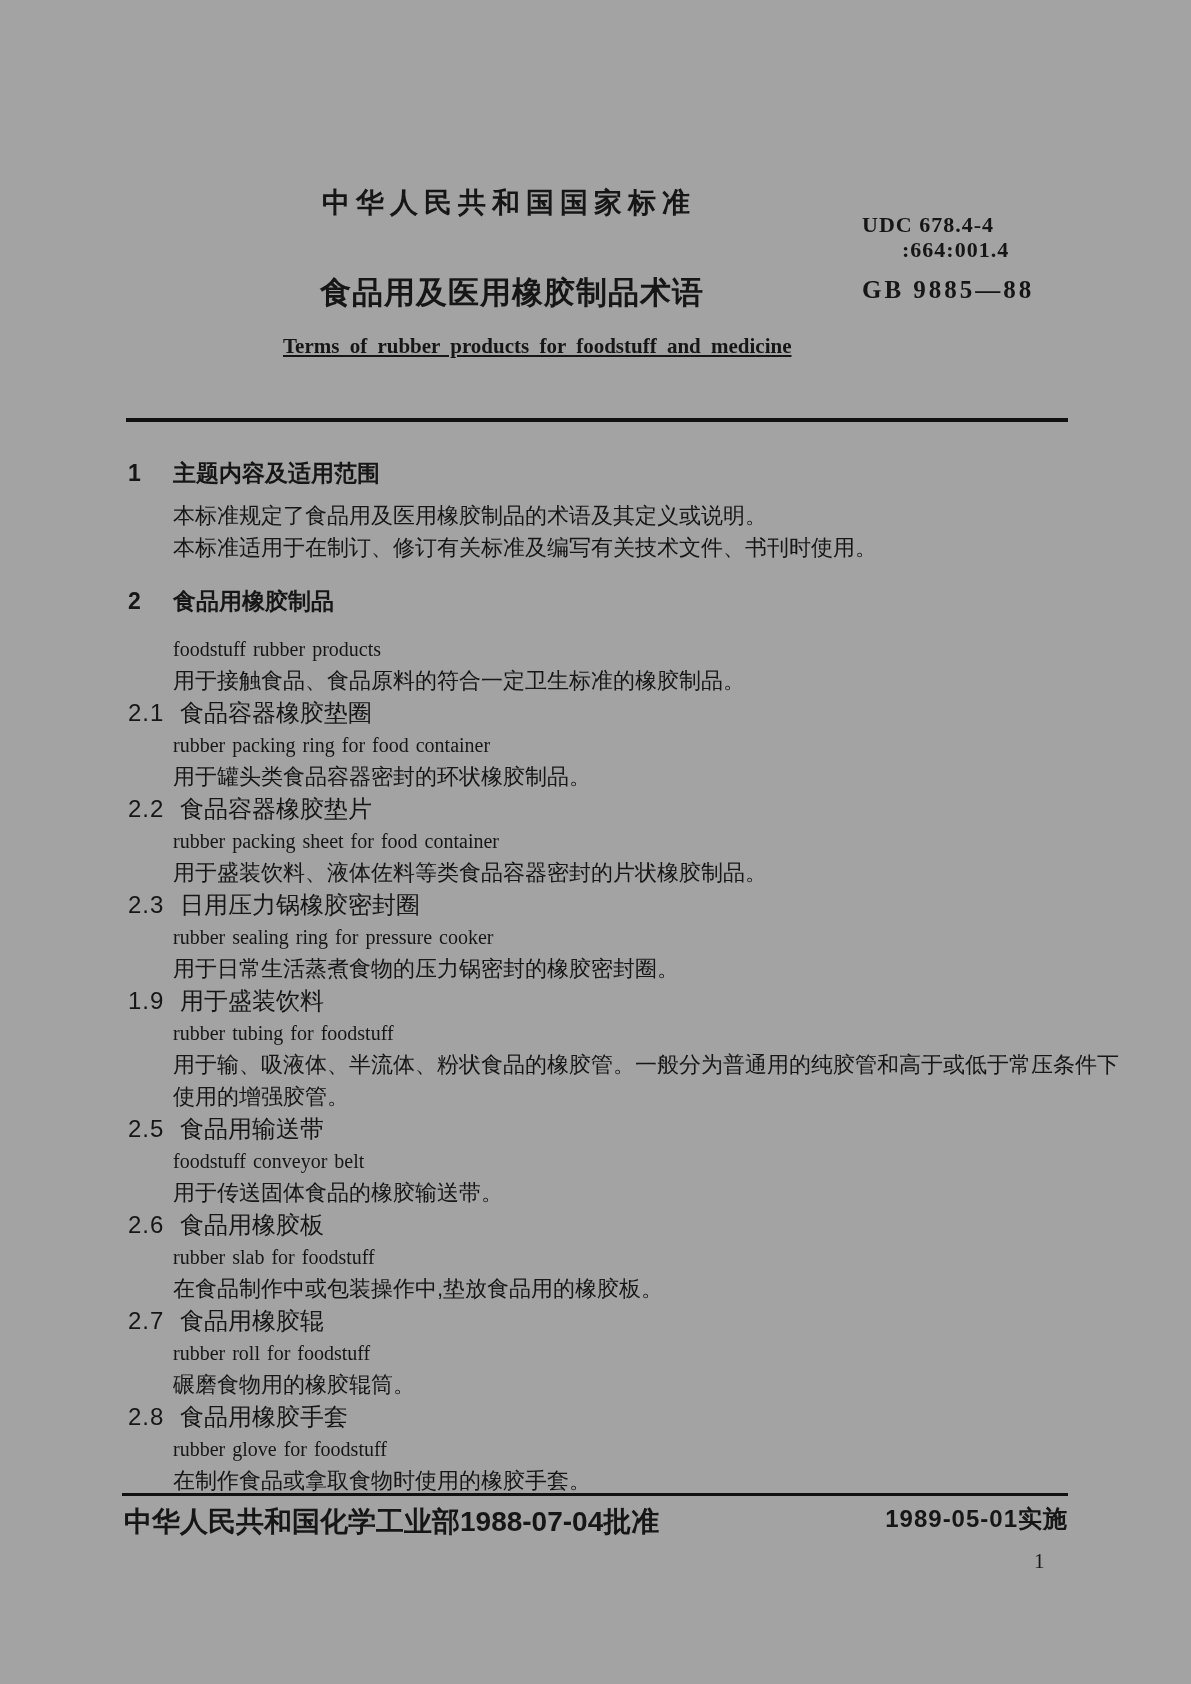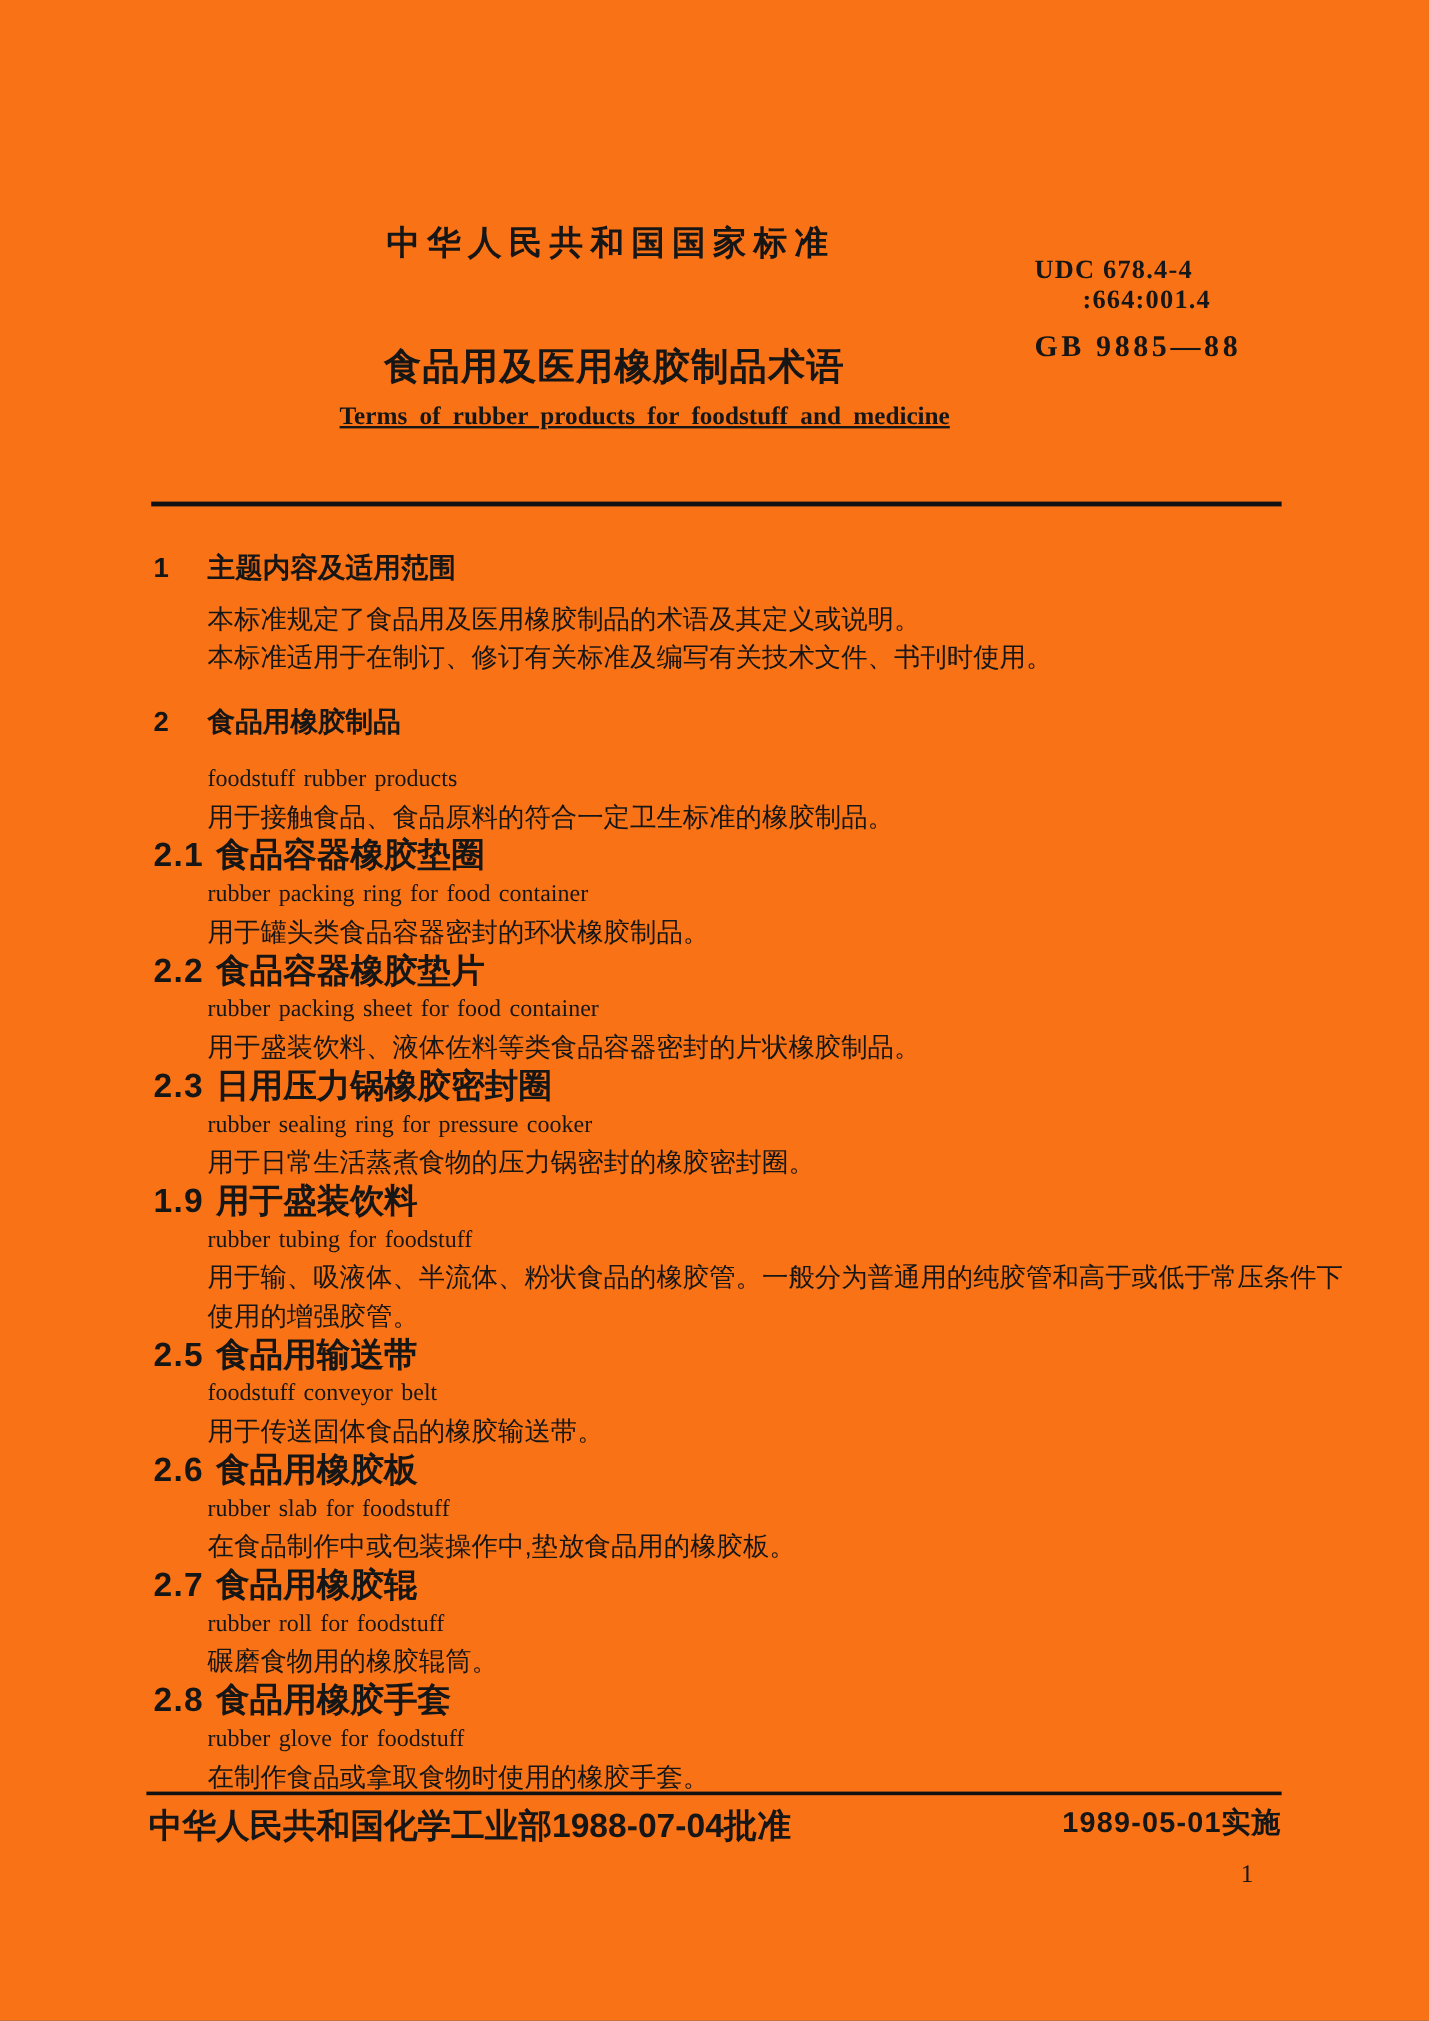--- a/index.html
+++ b/index.html
@@ -1,40 +1,40 @@
 <!DOCTYPE html>
 <html><head>
 <meta charset="utf-8">
 <style>
   html, body { margin: 0; padding: 0; background: #777; }
   .page {
     position: relative;
     width: 1191px;
     height: 1684px;
     margin: 0 auto;
-    background: #f97316;
+    background: #a3a3a3;
     color: #161616;
     font-family: "Liberation Sans", sans-serif;
     overflow: hidden;
   }
   
   .nat-std {
     position: absolute; left: 322px; top: 184px;
     font-size: 28px; font-weight: bold; letter-spacing: 6px;
     white-space: nowrap;
   }
   .udc-block {
     position: absolute; left: 862px; top: 212px;
     font-family: "Liberation Serif", serif;
     font-size: 22px; font-weight: bold; letter-spacing: 1px;
     line-height: 25px; white-space: nowrap;
   }
   .udc-line2 { padding-left: 40px; }
   .doc-title {
-    position: absolute; left: 320px; top: 285px;
+    position: absolute; left: 320px; top: 272px;
     font-size: 31px; font-weight: bold; letter-spacing: 1px;
     white-space: nowrap;
   }
   .gb-no {
     position: absolute; left: 862px; top: 276px;
     font-family: "Liberation Serif", serif;
     font-size: 25px; font-weight: bold; letter-spacing: 3px;
     white-space: nowrap;
   }
   .en-title {
@@ -55,21 +55,21 @@
     font-size: 23px; font-weight: bold; line-height: 32px;
     margin: 0 0 11px 0; white-space: nowrap;
   }
   .sec-heading .sec-no { display: inline-block; min-width: 45px; font-weight: bold; }
   .sec2 { margin-top: 21px; margin-bottom: 16px; }
   .para {
     font-size: 22px; line-height: 32px; padding-left: 45px;
     white-space: nowrap;
   }
   .term-heading {
-    font-size: 28px; font-weight: bold; line-height: 32px; white-space: nowrap;
+    font-size: 24px; font-weight: normal; line-height: 32px; white-space: nowrap;
   }
   .term-no { display: inline-block; min-width: 52px; letter-spacing: 1px; }
   .term-en {
     font-family: "Liberation Serif", serif;
     font-size: 20px; line-height: 32px; padding-left: 45px;
     word-spacing: 2px; white-space: nowrap;
   }
   .term-def {
     font-size: 22px; line-height: 32px; padding-left: 45px;
     white-space: nowrap;

